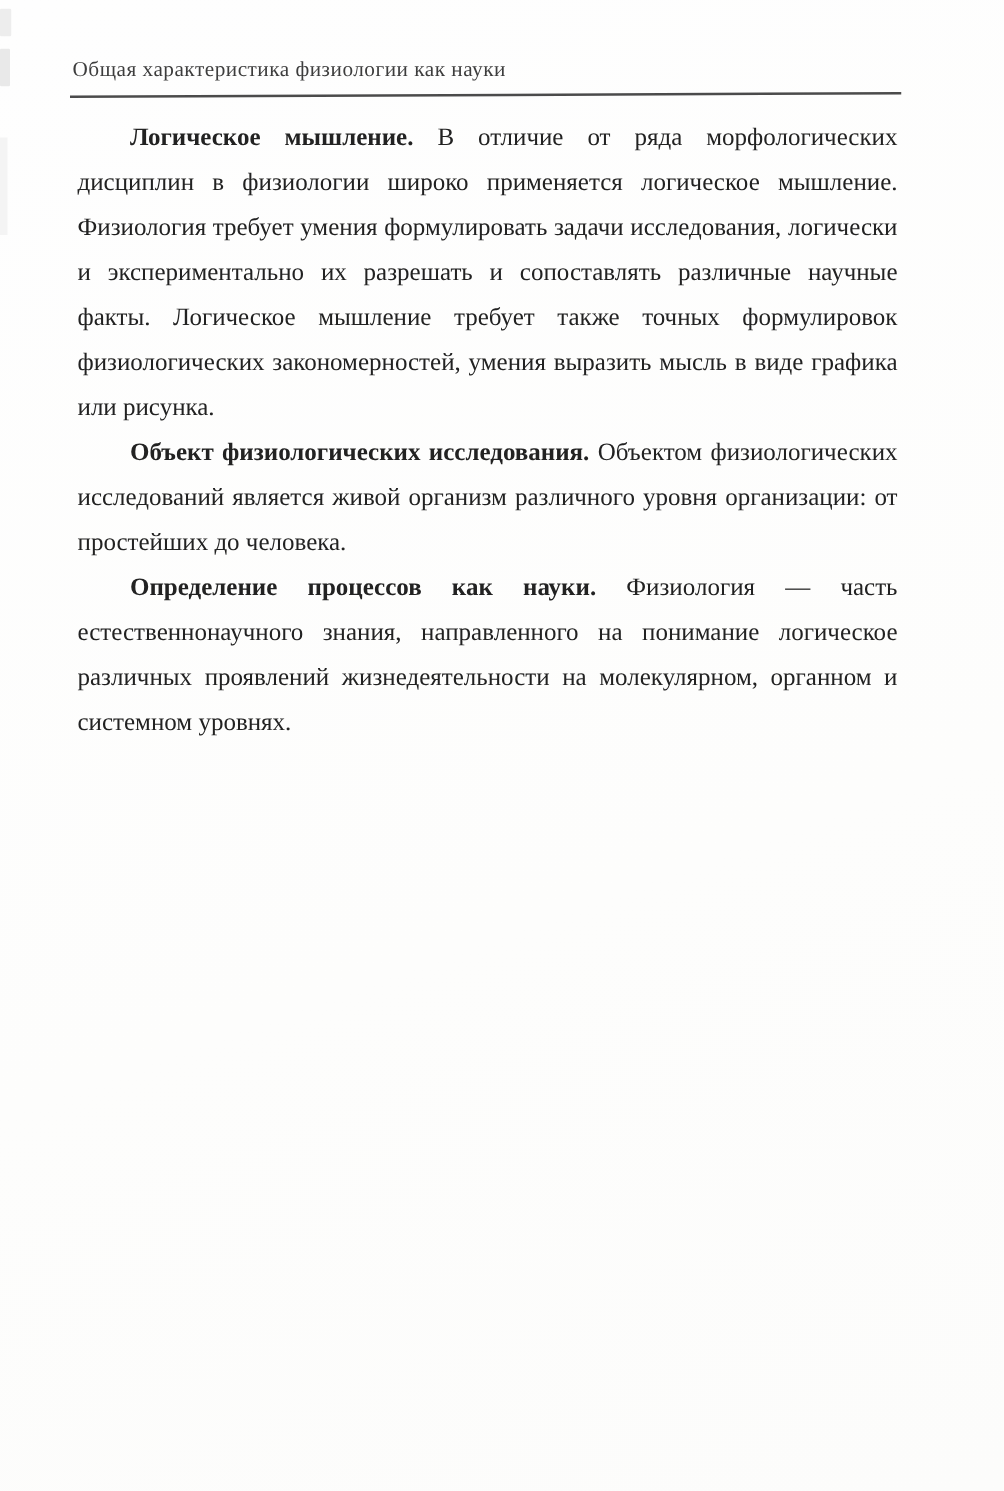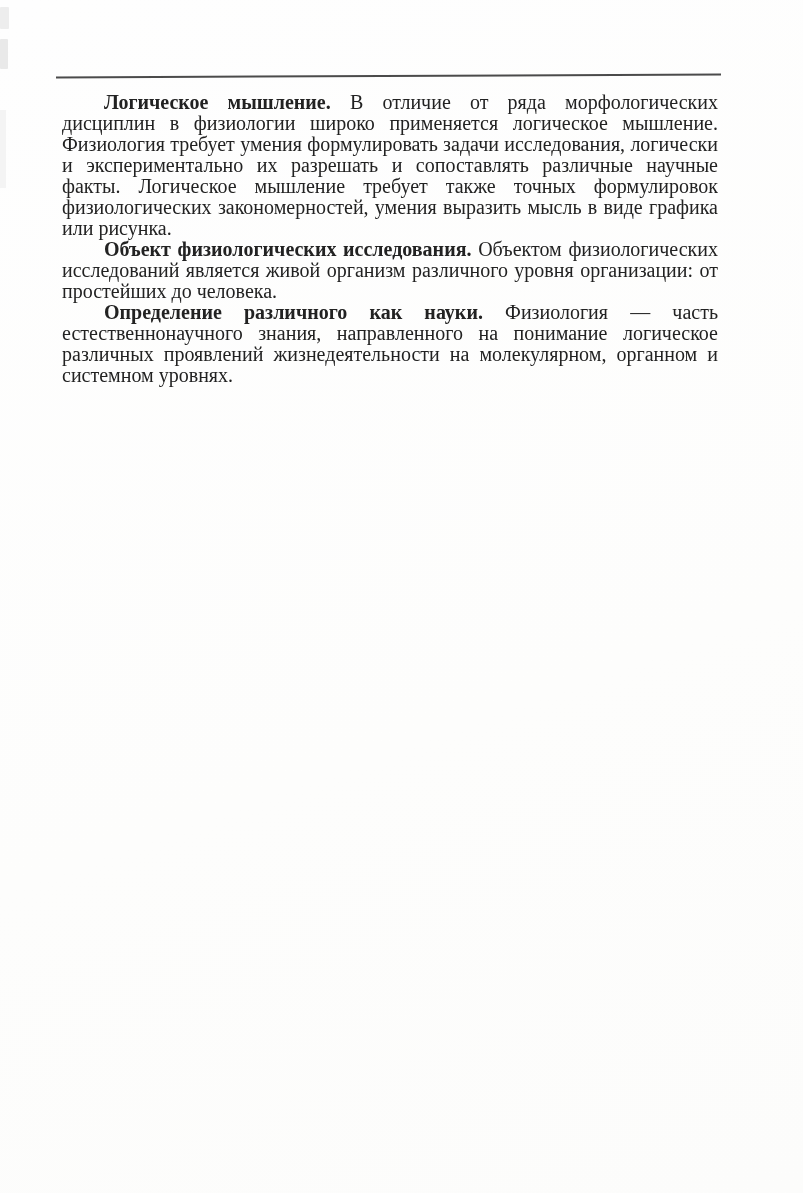--- a/index.html
+++ b/index.html
@@ -26,53 +26,56 @@
   }
   .header-rule {
     position: absolute; top: 75px; left: 56px;
     width: 665px; height: 2px;
     background: #4b4b4b;
     transform: rotate(-0.25deg);
   }
   .body-text {
     position: absolute; top: 92px; left: 62px;
     width: 656px;
-    font-size: 20px; line-height: 21px;
+    font-size: 20px; line-height: 36px;
     color: #222222;
     text-align: justify;
   }
   .body-text p { margin: 0; text-indent: 42px; }
   .lead { font-weight: bold; }
 </style>
 </head>
 <body>
 
 <div class="page">
 
   <div class="scan-mark m1"></div>
   <div class="scan-mark m2"></div>
   <div class="scan-mark m3"></div>
 
+  <div class="running-head">
+    <span>Общая характеристика физиологии как науки</span>
+  </div>
 
   <div class="header-rule"></div>
 
   <div class="body-text">
 
     <p>
       <b class="lead">Логическое мышление.</b>
       <span>В отличие от ряда морфологических дисциплин в физиологии широко применяется логическое мышление. Физиология требует умения формулировать задачи исследования, логически и экспериментально их разрешать и сопоставлять различные научные факты. Логическое мышление требует также точных формулировок физиологических закономерностей, умения выразить мысль в виде графика или рисунка.</span>
     </p>
 
 
     <p>
       <b class="lead">Объект физиологических исследования.</b>
       <span>Объектом физиологических исследований является живой организм различного уровня организации: от простейших до человека.</span>
     </p>
 
     <p>
-      <b class="lead">Определение различного как науки.</b>
+      <b class="lead">Определение процессов как науки.</b>
       <span>Физиология — часть естественнонаучного знания, направленного на понимание логическое различных проявлений жизнедеятельности на молекулярном, органном и системном уровнях.</span>
     </p>
 
 
   </div>
 
 </div>
 
 </body></html>

